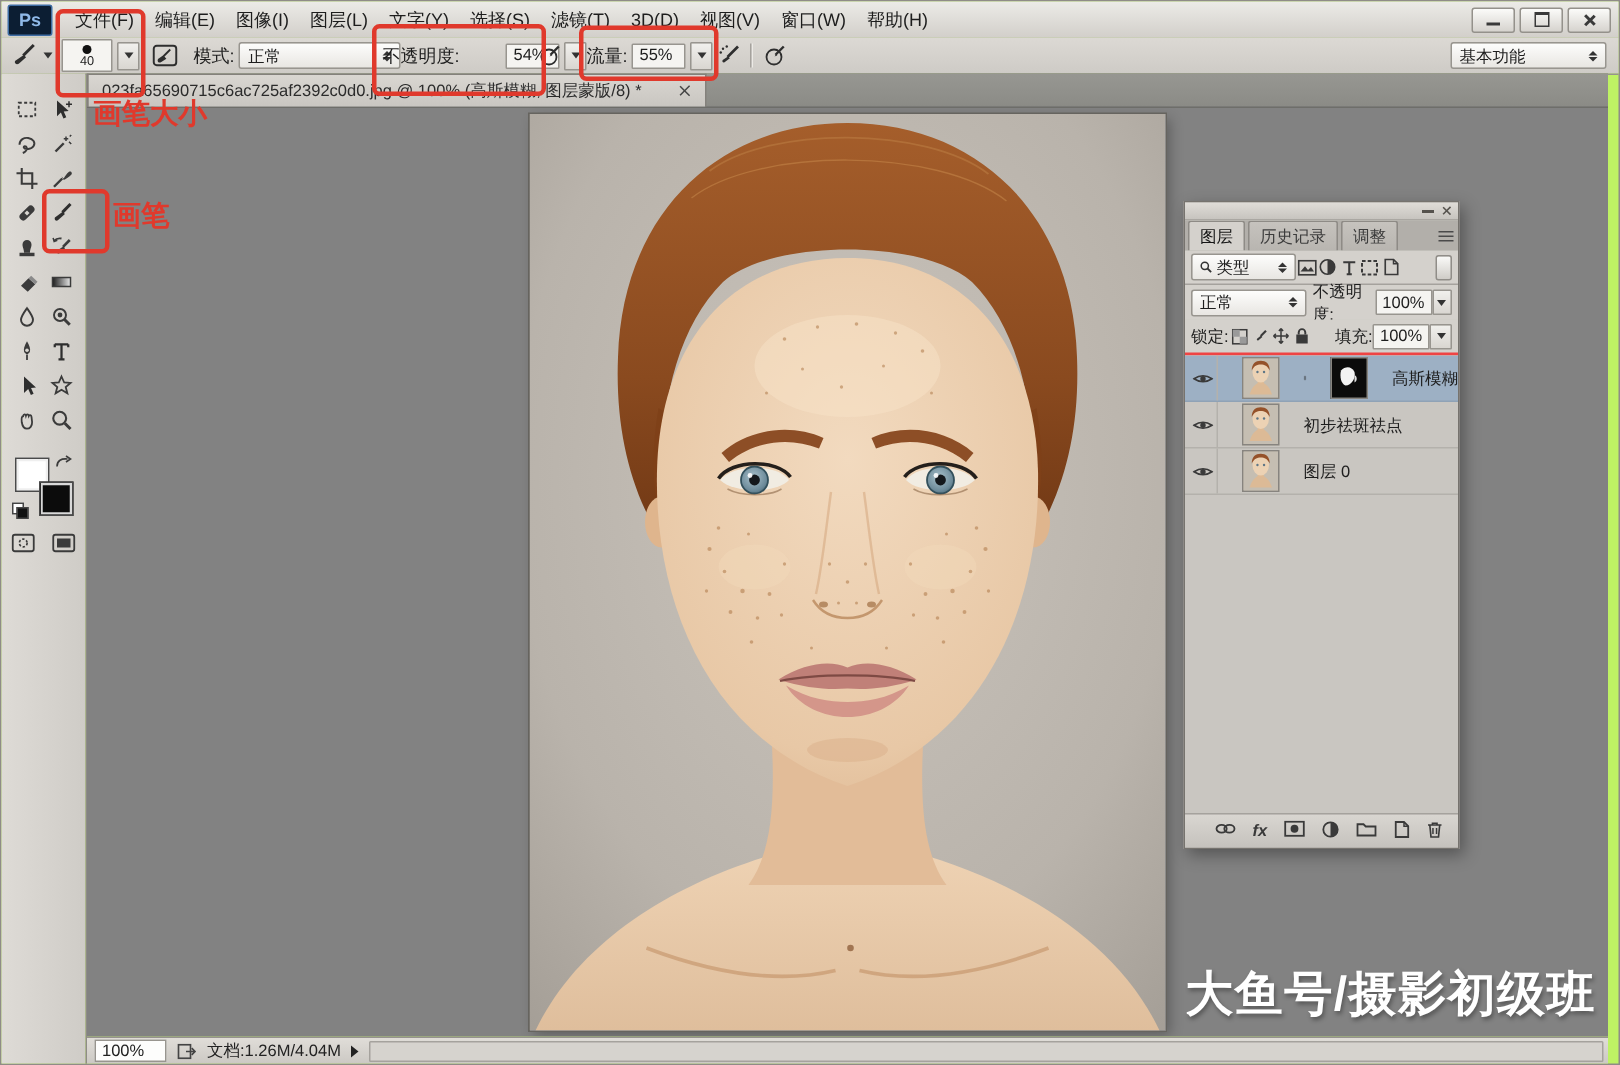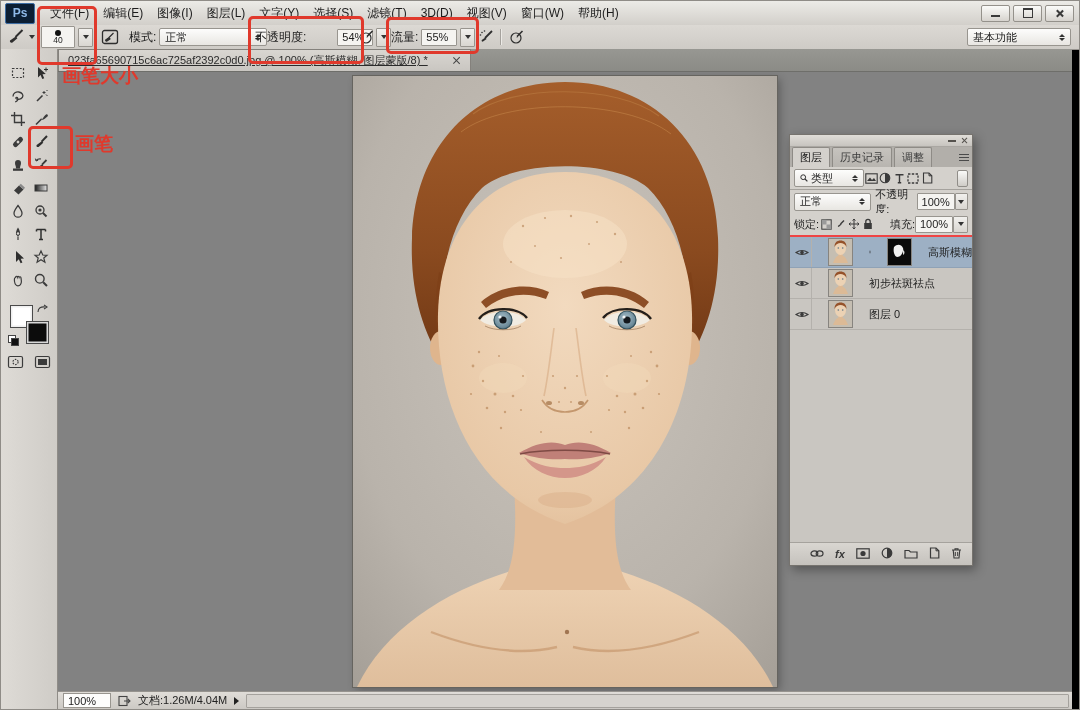--- a/index.html
+++ b/index.html
@@ -1,17 +1,17 @@
 <!DOCTYPE html>
 <html><head>
 <meta charset="utf-8">
 <style>
   html,body{margin:0;padding:0;}
   body{width:1080px;height:710px;position:relative;font-family:"Liberation Sans","DejaVu Sans",sans-serif;background:#efefef;overflow:hidden;-webkit-font-smoothing:antialiased;}
-  .window{position:absolute;inset:0;background:#000000;border:1px solid #8f8c87;box-sizing:border-box;}
+  .window{position:absolute;inset:0;background:#bef264;border:1px solid #8f8c87;box-sizing:border-box;}
   
   .titlebar{position:absolute;top:0;left:0;right:0;height:24px;background:linear-gradient(#ecebe7,#d2cfca);border-bottom:1px solid #a7a49f;display:flex;align-items:center;}
   .ps-logo{width:28px;height:19px;margin:0 8px 0 4px;background:#0c1e33;color:#8fb9e8;font-weight:bold;font-size:12px;display:flex;align-items:center;justify-content:center;border:1px solid #3e6da3;border-radius:2px;}
   .menu-item{padding:0 7px;font-size:12px;color:#1d1d1d;height:100%;display:flex;align-items:center;cursor:default;}
   .win-controls{margin-left:auto;display:flex;gap:3px;padding-right:5px;}
   .win-btn{width:27px;height:15px;background:linear-gradient(#fbfbf9,#d6d3ce);border:1px solid #94918b;border-radius:2px;display:flex;align-items:center;justify-content:center;}
   .g-min{width:9px;border-bottom:2px solid #3a3a3a;margin-top:5px;}
   .g-max{width:8px;height:7px;border:1px solid #3a3a3a;border-top-width:2px;}
   .g-close{position:relative;width:9px;height:9px;}
   .g-close::before,.g-close::after{content:"";position:absolute;left:4px;top:0;width:1.6px;height:9px;background:#3a3a3a;}
@@ -40,21 +40,21 @@
   .fg-sw{position:absolute;left:2px;top:4px;width:21px;height:21px;background:#fff;border:1px solid #4a4a4a;box-shadow:inset 0 0 0 1.5px #efefef;}
   .bg-sw{position:absolute;right:1px;bottom:1px;width:21px;height:21px;background:#0c0c0c;border:1px solid #4a4a4a;box-shadow:inset 0 0 0 1.5px #d9d9d9;}
   .sw-mini{position:absolute;left:0;bottom:0;width:11px;height:10px;}
   .sw-mini::before{content:"";position:absolute;left:0;top:0;width:6px;height:6px;background:#fff;border:1px solid #444;}
   .sw-mini::after{content:"";position:absolute;left:3px;top:3px;width:6px;height:6px;background:#111;border:1px solid #444;}
   .sw-swap{position:absolute;right:2px;top:0;}
   .tool-foot{display:flex;justify-content:center;gap:10px;margin-top:10px;}
   
   .canvas{position:absolute;left:57px;top:48px;right:7px;bottom:18px;background:#828282;overflow:hidden;}
   .tabrow{position:absolute;left:0;top:0;right:0;height:22px;background:linear-gradient(#979792,#8b8b86);border-bottom:1px solid #6e6e6a;display:flex;}
-  .doc-tab{background:linear-gradient(#d9d6d1,#c9c6c1);border:1px solid #84817c;border-bottom:none;padding:0 9px;font-size:11px;color:#2b2b2b;display:flex;align-items:center;gap:24px;white-space:nowrap;text-decoration:underline;}
+  .doc-tab{background:linear-gradient(#d9d6d1,#c9c6c1);border:1px solid #84817c;border-bottom:none;padding:0 9px;font-size:11px;color:#2b2b2b;display:flex;align-items:center;gap:24px;white-space:nowrap;}
   .tab-close{position:relative;width:9px;height:9px;}
   .tab-close::before,.tab-close::after{content:"";position:absolute;left:4px;top:0;width:1.4px;height:9px;background:#444;}
   .tab-close::before{transform:rotate(45deg);}.tab-close::after{transform:rotate(-45deg);}
   .photo{position:absolute;left:295px;top:27px;width:424px;height:611px;box-shadow:0 0 0 1px #66645f,3px 3px 8px rgba(0,0,0,.28);}
   .photo svg{display:block;}
   .watermark{position:absolute;right:8px;bottom:6px;font-size:32px;font-weight:bold;color:#fff;letter-spacing:1px;text-shadow:1px 2px 3px rgba(0,0,0,.35);z-index:30;}
   
   .lpanel{position:absolute;left:731px;top:85px;width:184px;height:432px;background:#cfccc7;border:1px solid #76736e;box-shadow:3px 4px 10px rgba(0,0,0,.35);font-size:11px;color:#1e1e1e;display:flex;flex-direction:column;z-index:20;box-sizing:border-box;}
   .p-top{height:11px;background:linear-gradient(#e0ddd8,#c7c4bf);display:flex;justify-content:flex-end;align-items:center;gap:5px;padding:0 4px;border-bottom:1px solid #aaa7a2;}
   .p-top .c1{width:8px;border-bottom:2px solid #55524d;}
@@ -675,20 +675,21 @@
               <path d="M1.5,1 H7 L9.8,3.8 V11 H1.5 Z" fill="none" stroke="#3a3a3a" stroke-width="1.2"></path>
               <path d="M7,1 V3.8 H9.8" fill="none" stroke="#3a3a3a" stroke-width="1"></path>
             </svg></span>
         <span><svg width="11" height="12" viewBox="0 0 11 12">
               <path d="M1,3 H10 M4,3 V1.8 H7 V3 M2.2,3 L3,11 H8 L8.8,3" fill="none" stroke="#3a3a3a" stroke-width="1.1"></path>
               <path d="M4.3,5 V9 M6.7,5 V9" stroke="#3a3a3a" stroke-width="1"></path>
             </svg></span>
       </div>
     </div>
 
+    <div class="watermark">大鱼号/摄影初级班</div>
   </div>
 
   <div class="statusbar">
     <div class="zoom-box">100%</div>
     <svg width="13" height="12" viewBox="0 0 13 12">
         <rect x="1" y="1.5" width="8" height="9" fill="none" stroke="#444" stroke-width="1.1"></rect>
         <path d="M6,6 H12 M9.8,3.8 L12,6 L9.8,8.2" fill="none" stroke="#444" stroke-width="1.1"></path>
       </svg>
     <span>文档:1.26M/4.04M</span>
     <span class="tri-r"></span>

